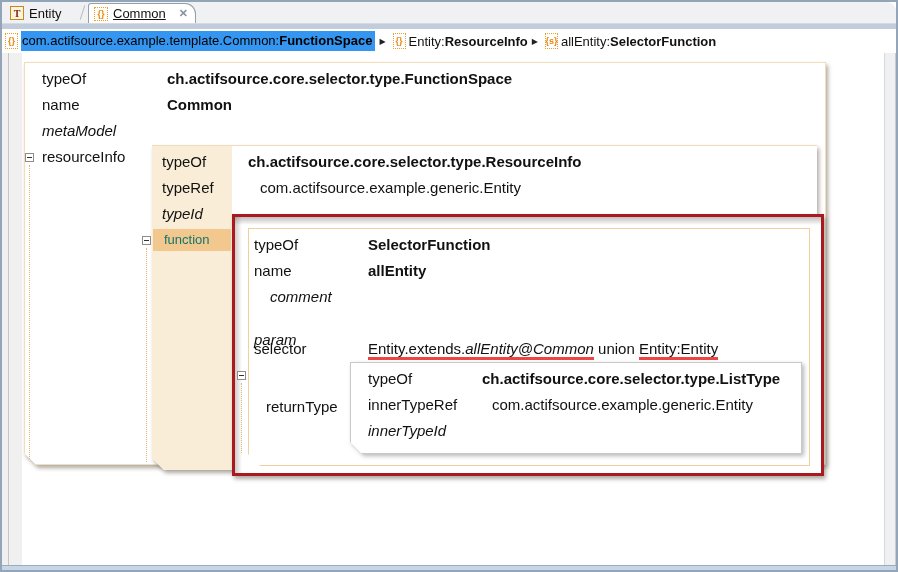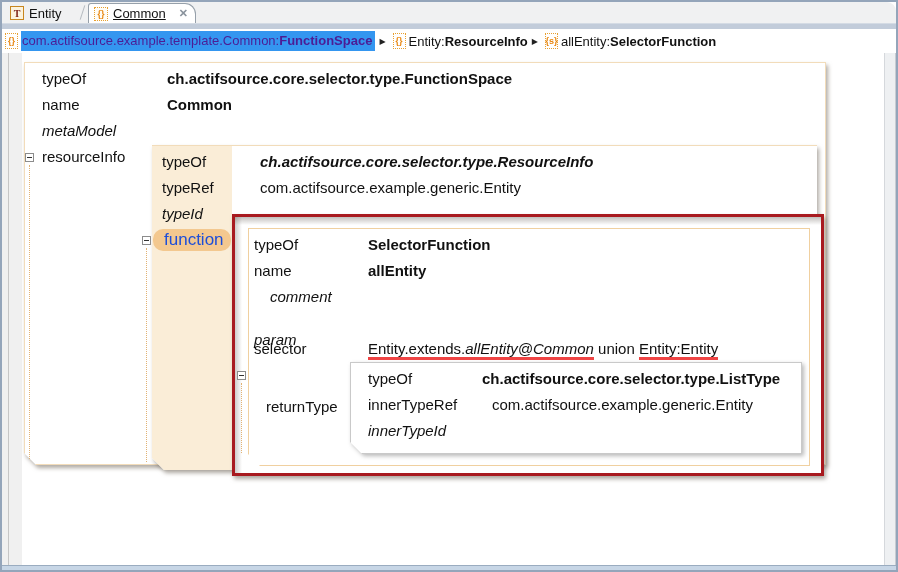--- a/index.html
+++ b/index.html
@@ -23,21 +23,21 @@
   .tab-label{white-space:nowrap;}
   .tab-label-active{text-decoration:underline;}
   .close-x{margin-left:8px;color:#8A939D;font-size:11px;font-weight:bold;cursor:default;}
   .band{position:absolute;left:0;top:21px;right:0;height:6px;background:#C2CCDA;border-top:1px solid #D4DBE4;}
   
   .crumbbar{position:absolute;left:0;top:27px;right:0;height:24px;background:#FFFFFF;
     border-bottom:1px solid #C2C6CB;display:flex;align-items:center;font-size:13px;white-space:nowrap;}
   .crumb-ico{width:13px;height:16px;box-sizing:border-box;border:1px dotted #E8A030;color:#E8860D;
     font-size:9px;font-weight:bold;display:inline-flex;align-items:center;justify-content:center;
     margin:0 3px 0 3px;flex:0 0 auto;background:#fff;}
-  .crumb-sel{background:#3496F0;color:#4c1d95;height:20px;line-height:20px;padding:0 3px 0 1px;}
+  .crumb-sel{background:#3496F0;color:#000000;height:20px;line-height:20px;padding:0 3px 0 1px;}
   .crumb-sep{font-size:8px;color:#222;margin:0 4px;}
   .b{font-weight:bold;}
   .i{font-style:italic;}
   
   .canvas{position:absolute;left:0;top:51px;right:0;bottom:8px;background:#FFFFFF;}
   .left-strip{position:absolute;left:0;top:51px;width:20px;height:512px;background:#F0F0F0;}
   .left-strip-line{position:absolute;left:6px;top:0;bottom:0;width:1px;background:#C6C6C6;}
   .vscroll{position:absolute;left:882px;top:51px;width:10px;height:512px;background:#EEF0F2;
     border-left:1px solid #D5D8DC;border-right:1px solid #C8CCD2;}
   .bottom-strip{position:absolute;left:0;right:0;top:563px;height:7px;background:#C7D6E6;border-top:1px solid #9AACC0;}
@@ -49,21 +49,21 @@
   .cream-col{position:absolute;left:0;top:0;width:80px;height:100%;background:#FAEDD7;}
   .red-grad-top{position:absolute;left:0;right:0;top:0;height:8px;
     background:linear-gradient(to bottom,rgba(95,88,80,.38),rgba(95,88,80,0));}
   .red-grad-left{position:absolute;left:0;top:0;bottom:0;width:7px;
     background:linear-gradient(to right,rgba(95,88,80,.30),rgba(95,88,80,0));}
   
   .lbl,.val{position:absolute;height:26px;line-height:26px;font-size:15px;white-space:nowrap;}
   .expander{position:absolute;width:9px;height:9px;box-sizing:border-box;border:1px solid #8C8C8C;background:#fff;}
   .expander::after{content:"";position:absolute;left:1px;right:1px;top:3px;height:1px;background:#333;}
   .guide{position:absolute;width:0;border-left:1px dotted #E2B273;}
-  .sel-label{position:absolute;background:#F3C88F;color:#1d4ed8;font-size:17px;line-height:22px;padding-left:11px;box-sizing:border-box;border-radius:10px;}
+  .sel-label{position:absolute;background:#F3C88F;color:#0f766e;font-size:13px;line-height:22px;padding-left:11px;box-sizing:border-box;}
   .u{border-bottom:3px solid #ef4444;padding-bottom:0px;}
 </style>
 </head>
 <body>
 
 <div id="screen">
 
   <div class="tabbar">
     <div class="tab tab-inactive">
       <span class="mini-icon t-icon">T</span>
@@ -126,21 +126,21 @@
   <div class="guide" style="left:239px;top:381px;height:70px;"></div>
 
   <div class="lbl" style="left:40px;top:64px;">typeOf</div>
   <div class="val b" style="left:165px;top:64px;">ch.actifsource.core.selector.type.FunctionSpace</div>
   <div class="lbl" style="left:40px;top:90px;">name</div>
   <div class="val b" style="left:165px;top:90px;">Common</div>
   <div class="lbl i" style="left:40px;top:116px;">metaModel</div>
   <div class="lbl" style="left:40px;top:142px;">resourceInfo</div>
 
   <div class="lbl" style="left:160px;top:147px;">typeOf</div>
-  <div class="val b" style="left:258px;top:147px;font-style:italic;">ch.actifsource.core.selector.type.ResourceInfo</div>
+  <div class="val b" style="left:246px;top:147px;">ch.actifsource.core.selector.type.ResourceInfo</div>
   <div class="lbl" style="left:160px;top:173px;">typeRef</div>
   <div class="val" style="left:258px;top:173px;">com.actifsource.example.generic.Entity</div>
   <div class="lbl i" style="left:160px;top:199px;">typeId</div>
   <div class="sel-label" style="left:151px;top:227px;width:78px;height:22px;">function</div>
 
   <div class="lbl" style="left:252px;top:230px;">typeOf</div>
   <div class="val b" style="left:366px;top:230px;">SelectorFunction</div>
   <div class="lbl" style="left:252px;top:256px;">name</div>
   <div class="val b" style="left:366px;top:256px;">allEntity</div>
   <div class="lbl i" style="left:268px;top:282px;">comment</div>

